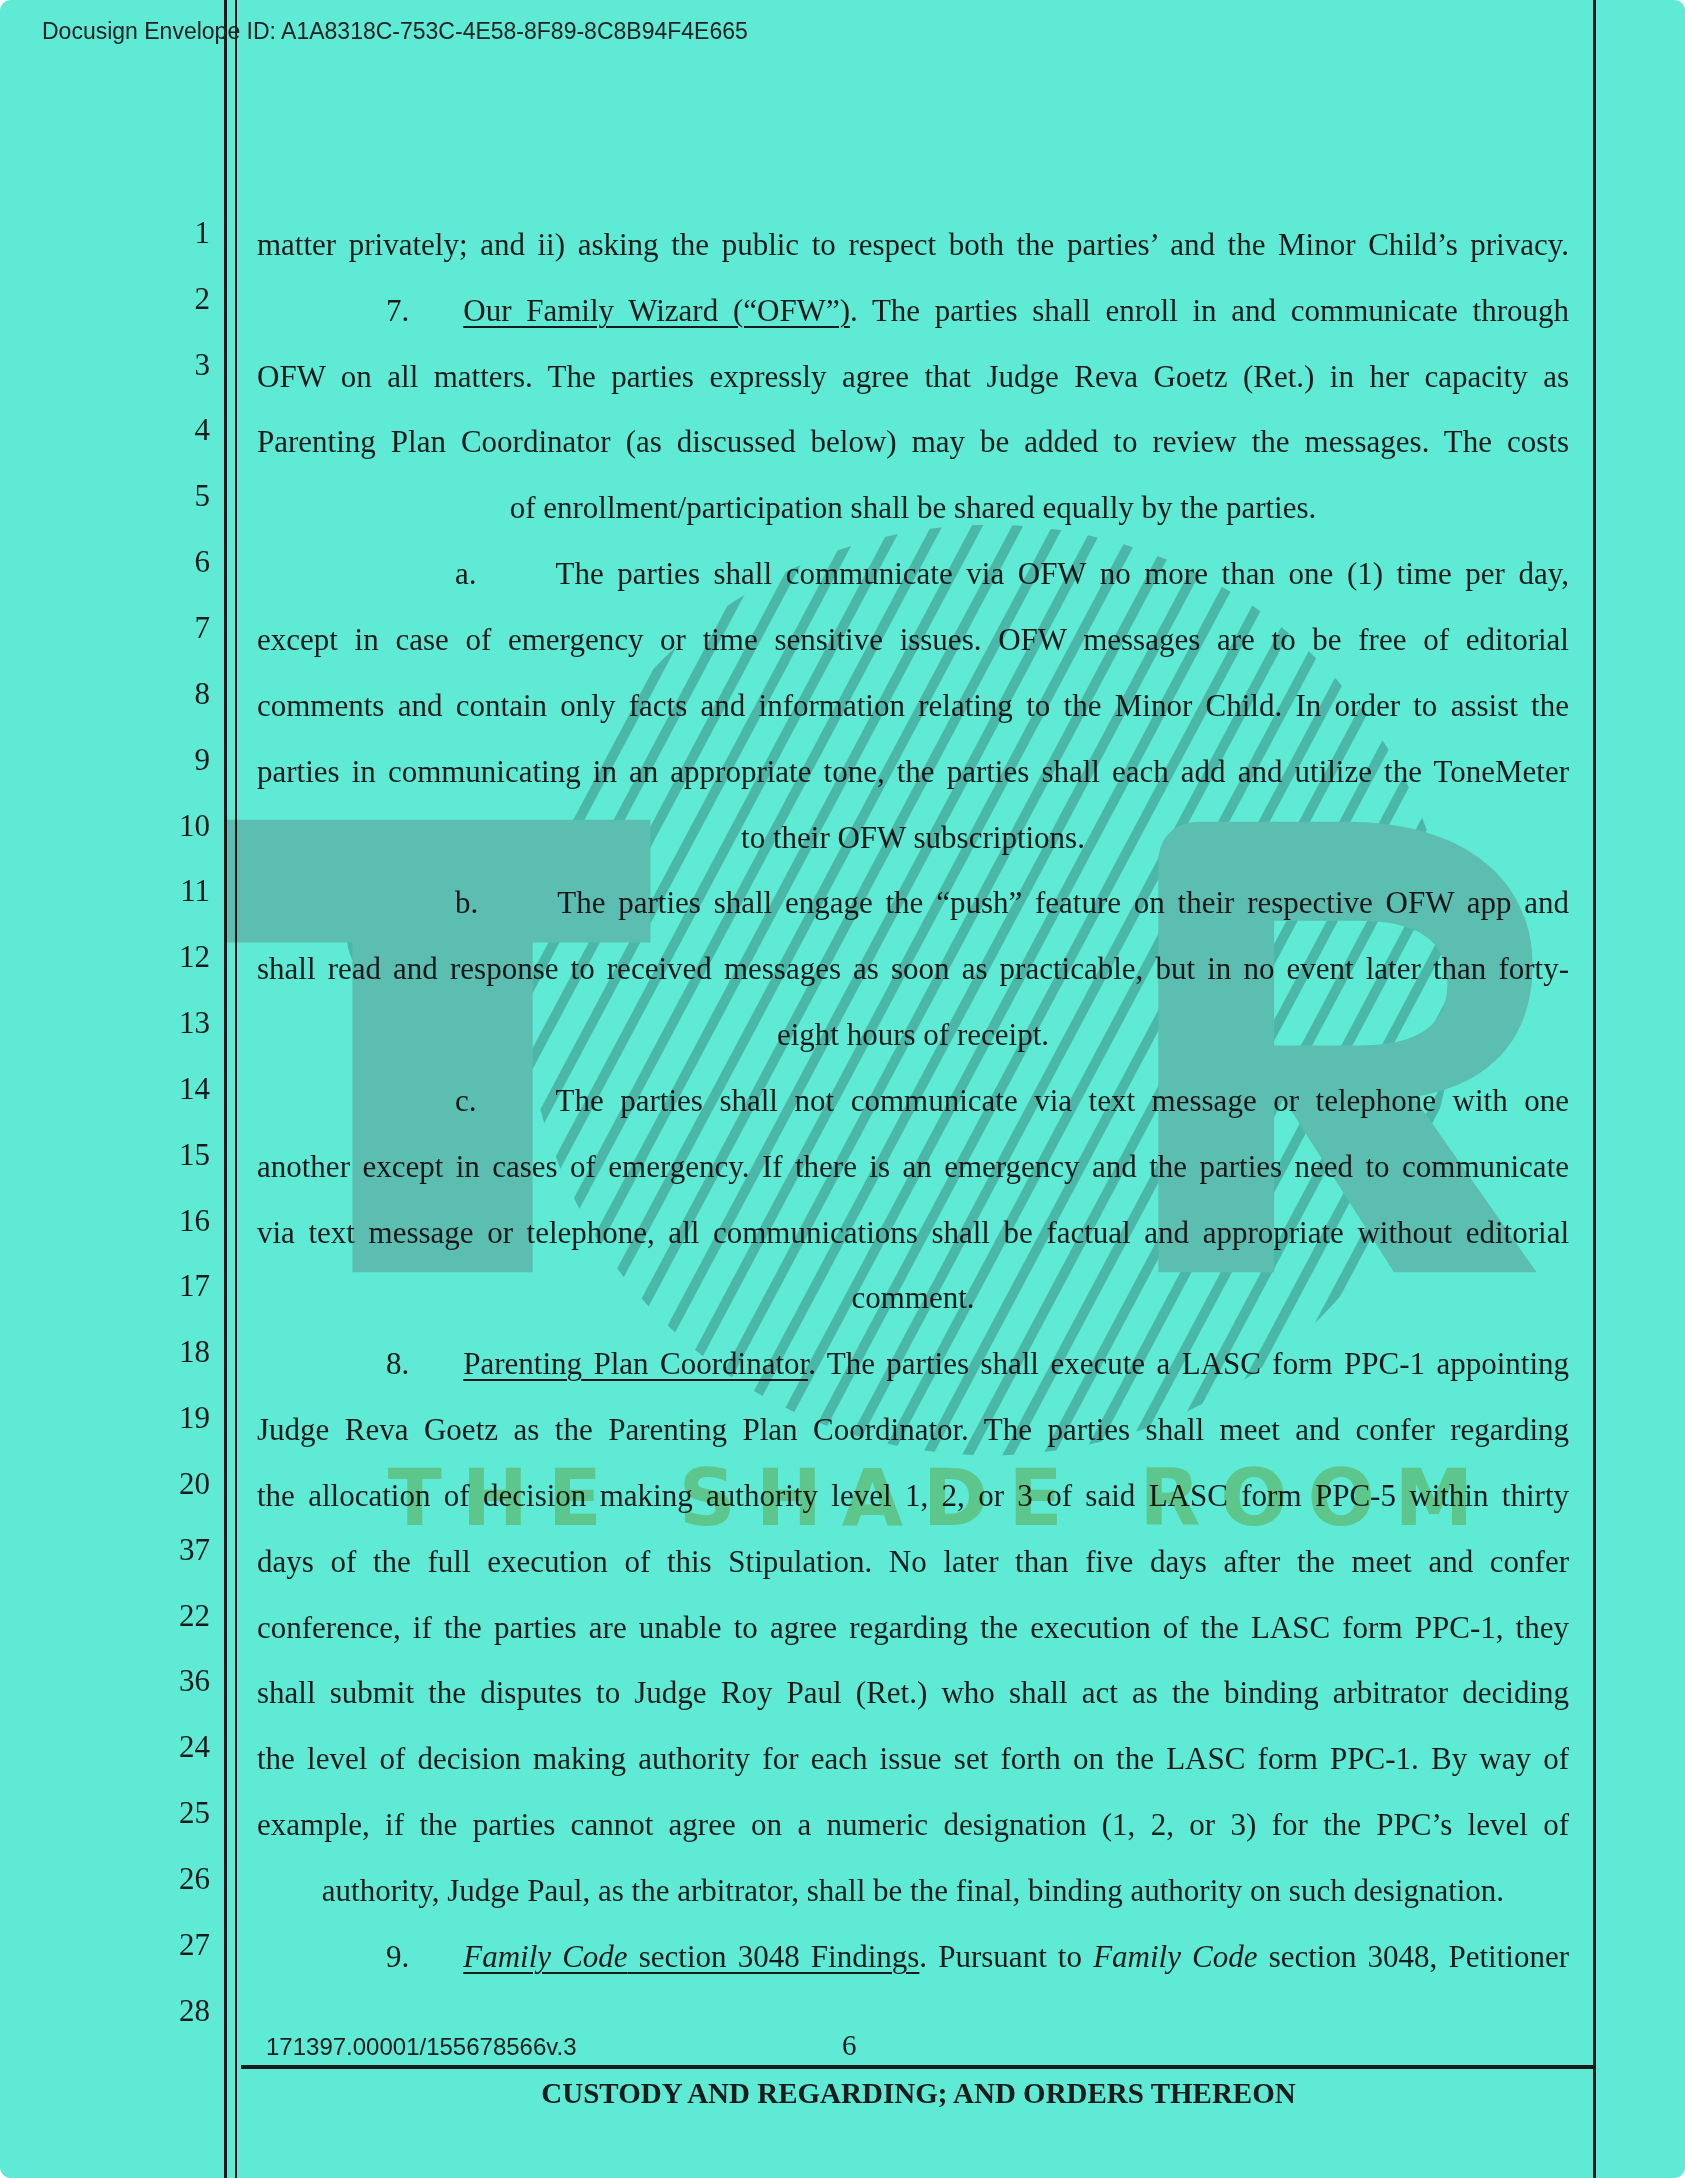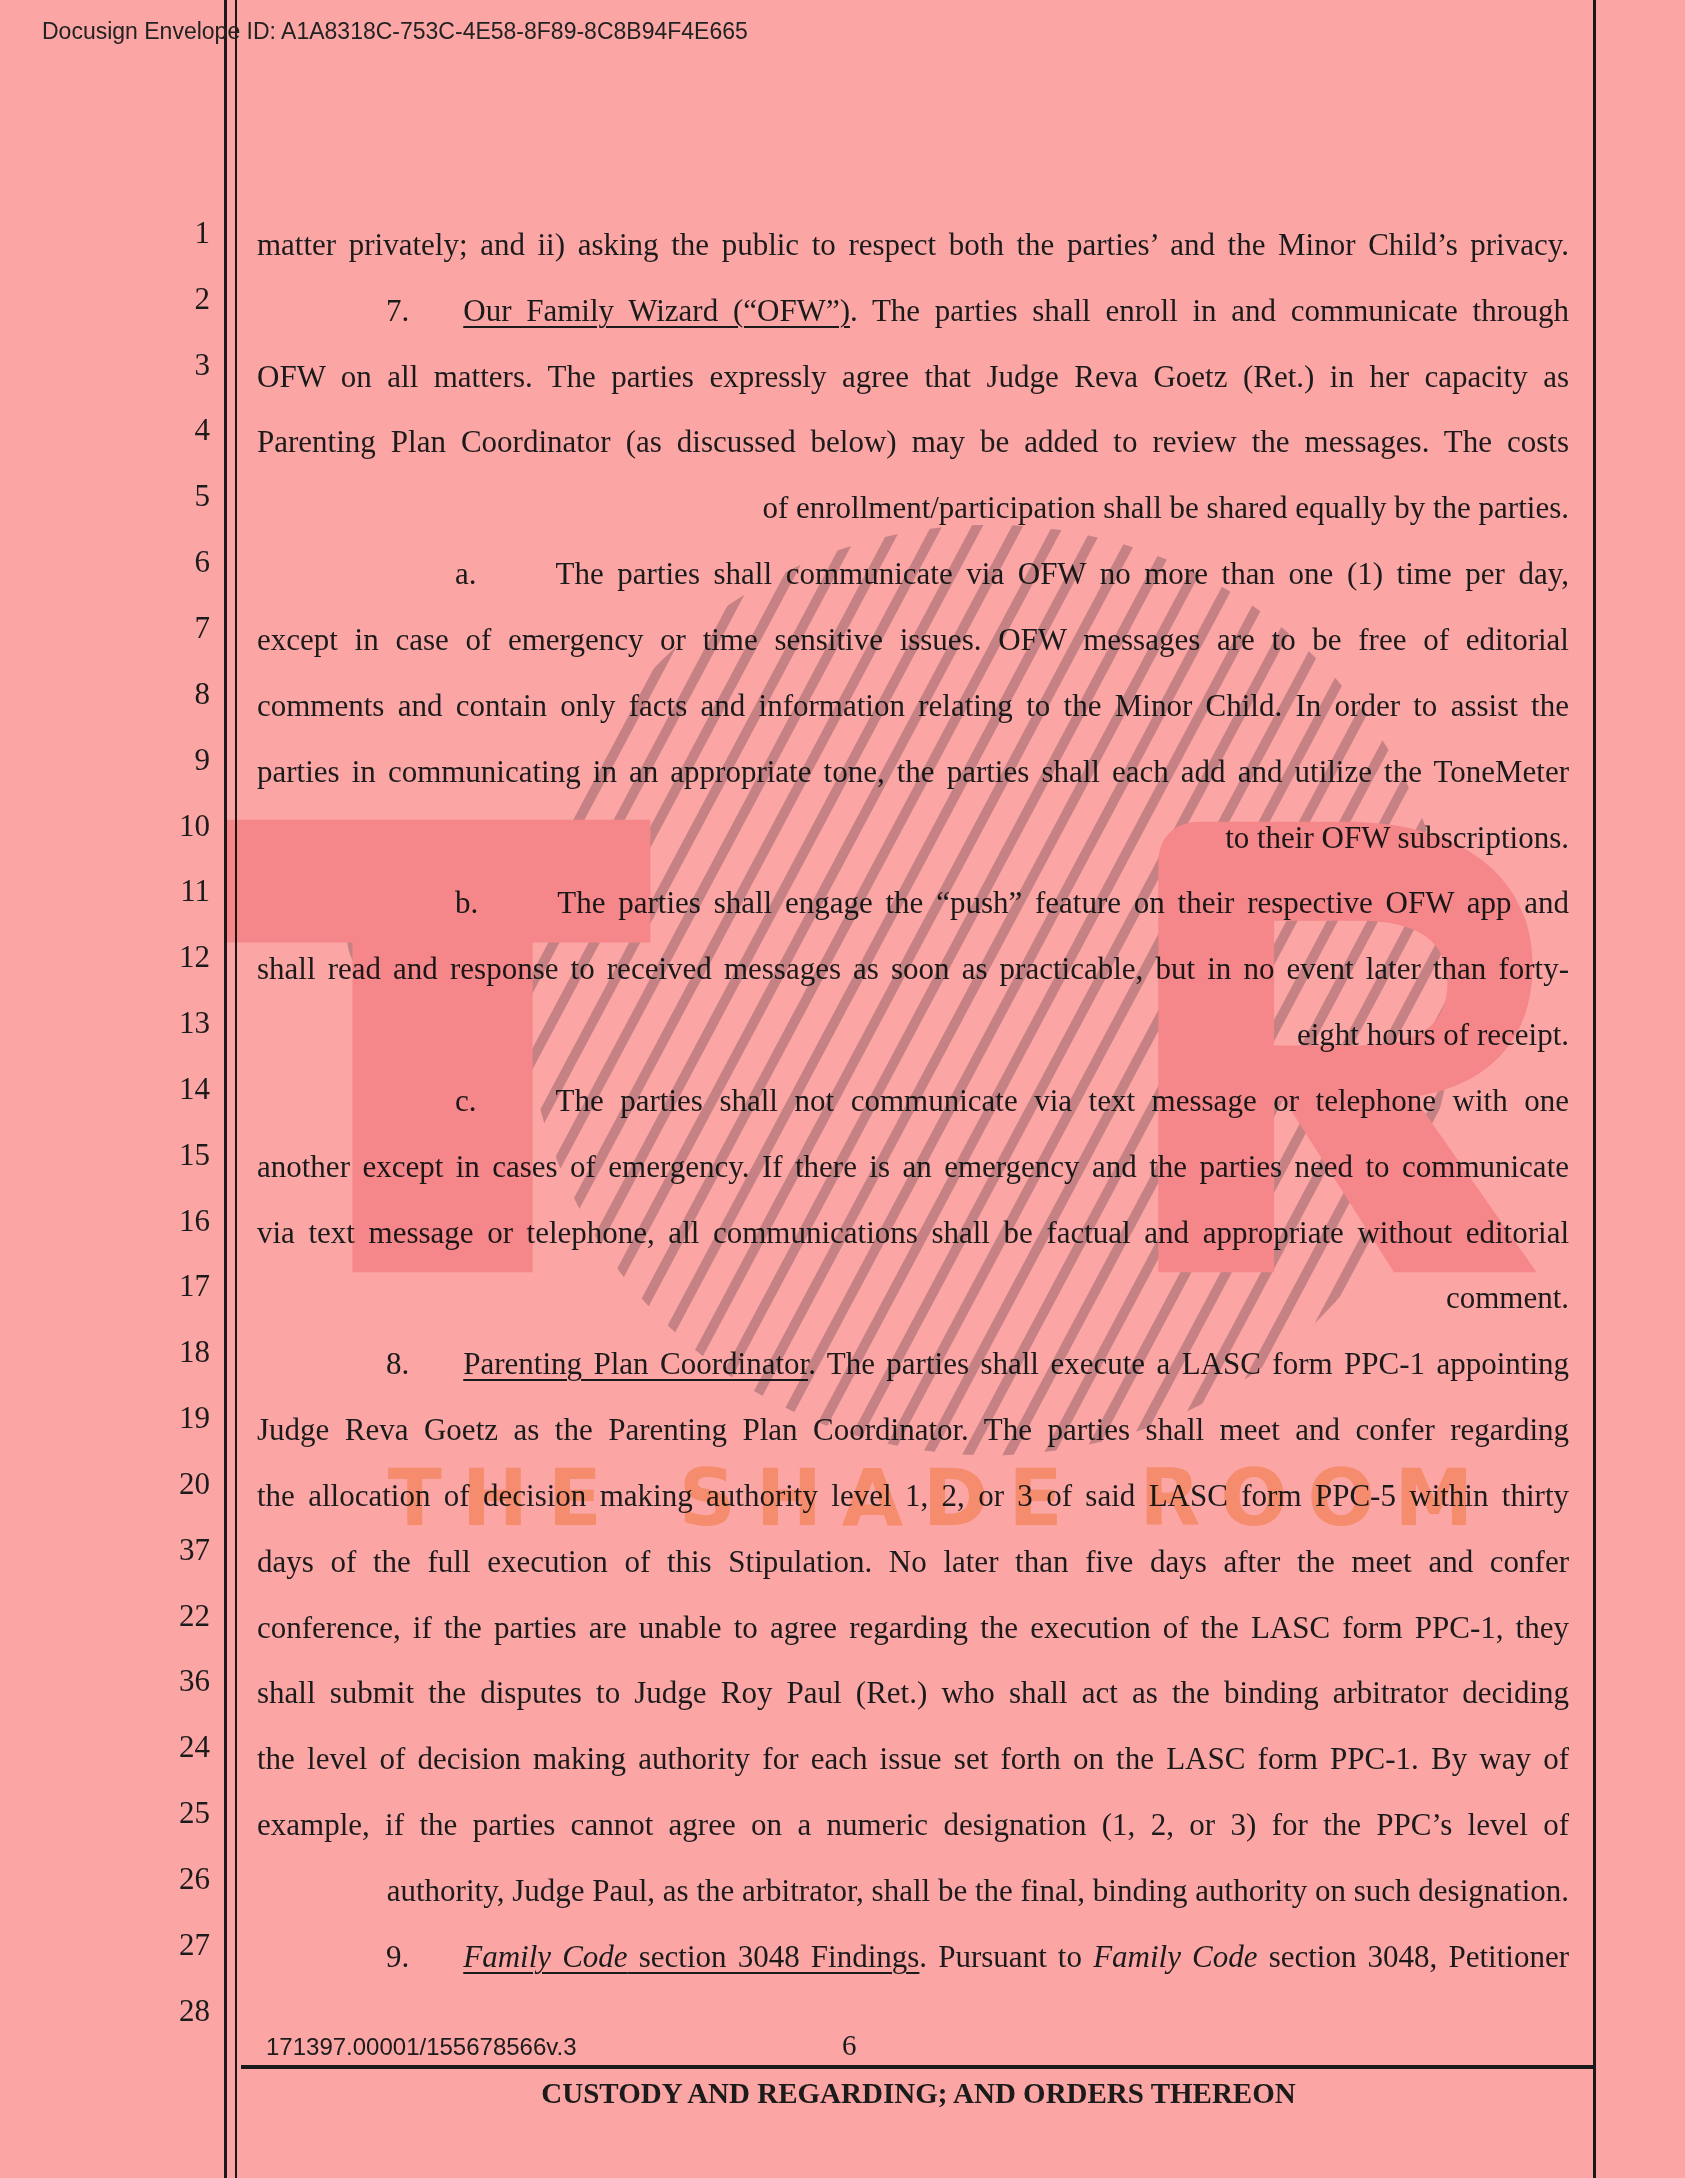--- a/index.html
+++ b/index.html
@@ -1,39 +1,40 @@
 <!DOCTYPE html>
 <html><head>
 <meta charset="utf-8">
 <style>
   html,body{margin:0;padding:0;background:#ffffff;}
   .page{
     position:relative;
     width:1685px;height:2178px;
-    background:#fca5a5;
+    background:#5eead4;
     font-family:"Liberation Serif", serif;
     color:#1b1b1b;
     overflow:hidden;
+    border-radius:11px;
   }
   .docusign{
     position:absolute;left:42px;top:18px;
     font-family:"Liberation Sans", sans-serif;
     font-size:23px;color:#222;
     z-index:3;
   }
   .vrule{position:absolute;top:0;height:2178px;background:#1a1a1a;z-index:1;}
   .v-left-outer{left:224px;width:3px;}
   .v-left-inner{left:235px;width:2px;}
   .v-right{left:1593px;width:3px;}
   #lines{position:absolute;left:0;top:0;width:1685px;height:2178px;z-index:1;}
   .row{position:absolute;left:0;width:1685px;height:66px;line-height:66px;font-size:31px;}
   .num{position:absolute;left:0;top:0;width:210px;text-align:right;display:block;}
   .txt{position:absolute;left:257px;top:12px;width:1312px;height:66px;overflow:hidden;}
   .just{text-align:justify;text-align-last:justify;}
-  .left{text-align:right;}
+  .left{text-align:center;}
   .t130{display:inline-block;width:129px;}
   .t200{display:inline-block;width:198px;}
   .g55{display:inline-block;width:54px;}
   .g80{display:inline-block;width:79px;}
   .u{text-decoration:underline;text-decoration-thickness:2px;text-underline-offset:5px;}
   .i{font-style:italic;}
   .iu{font-style:italic;text-decoration:underline;text-decoration-thickness:2px;text-underline-offset:5px;}
   .watermark{
     position:absolute;left:0;top:0;width:1685px;height:2178px;
     z-index:2;pointer-events:none;

